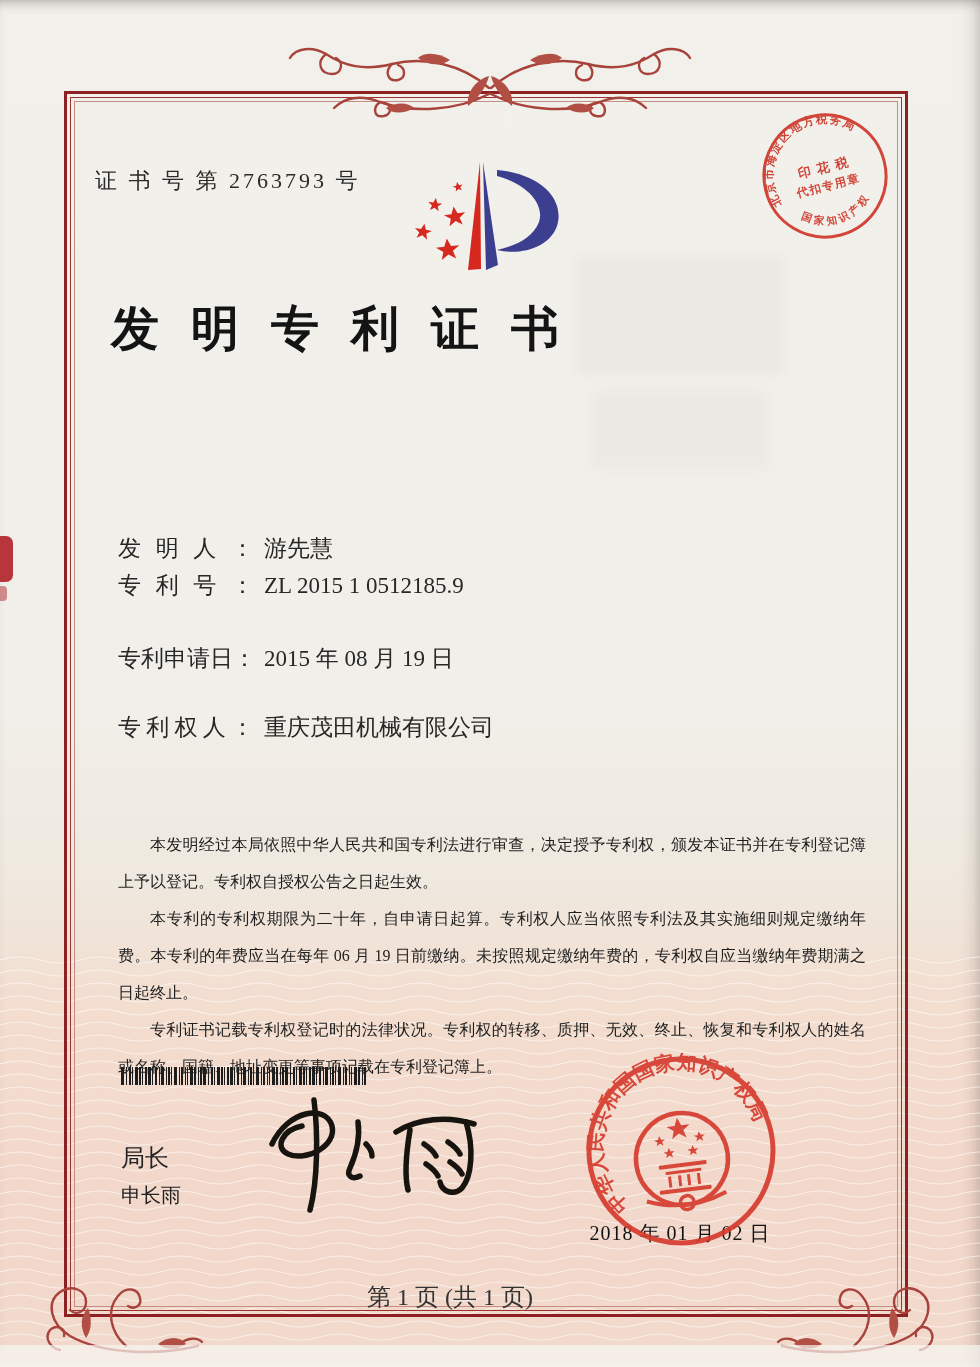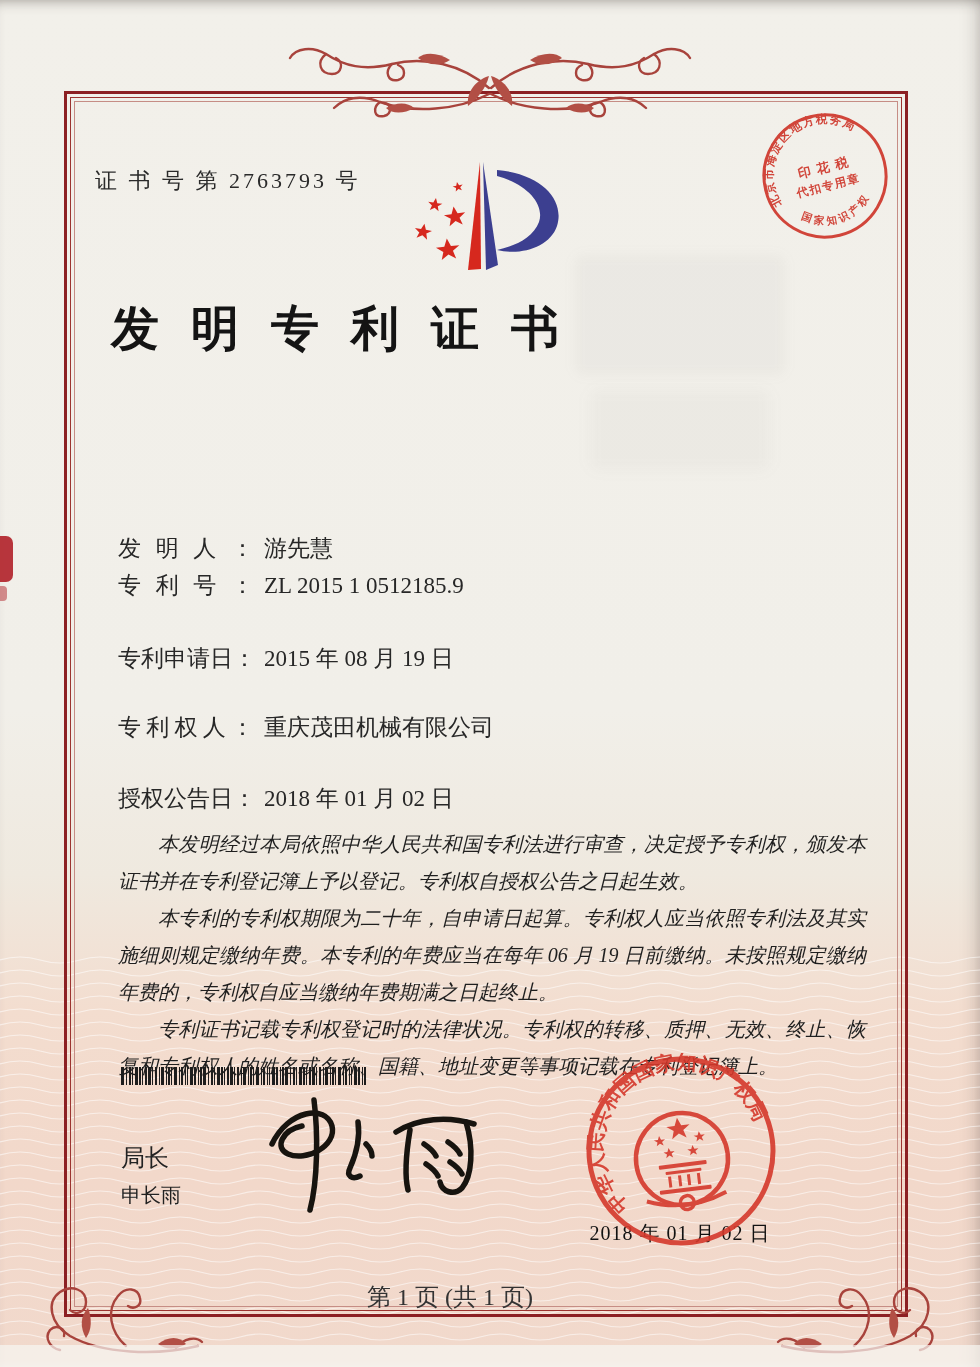--- a/index.html
+++ b/index.html
@@ -13,22 +13,22 @@
   .frame-inner{position:absolute;left:74px;top:101px;width:822px;height:1204px;border:1px solid #c68d85;}
   
   .waves{position:absolute;left:0;top:952px;width:980px;height:400px;pointer-events:none;}
   
   .cert-no{position:absolute;left:95px;top:166px;font-size:22px;letter-spacing:3px;color:#2a2a2a;}
   .title{position:absolute;left:64px;top:297px;width:838px;text-align:left;font-size:48px;font-weight:700;
     letter-spacing:32px;padding-left:47px;box-sizing:border-box;color:#141414;}
   .field{position:absolute;left:118px;font-size:23px;color:#272727;white-space:nowrap;}
   .flabel{display:inline-block;width:136px;text-align:justify;text-align-last:justify;}
   .fvalue{margin-left:10px;}
-  .body-text{position:absolute;left:118px;top:826px;width:748px;font-size:20px;line-height:37px;
-    text-align:justify;color:#1f1f1f;font-style:italic;}
+  .body-text{position:absolute;left:118px;top:826px;width:748px;font-size:16px;line-height:37px;
+    text-align:justify;color:#1f1f1f;}
   .body-text p{margin:0;text-indent:2em;}
   .sig-title{position:absolute;left:121px;top:1142px;font-size:24px;color:#222;font-family:Liberation Sans, sans-serif;}
   .sig-name{position:absolute;left:121px;top:1182px;font-size:20px;color:#222;font-family:"Liberation Sans","DejaVu Sans",sans-serif;}
   .seal-date{position:absolute;left:580px;top:1220px;width:200px;text-align:center;font-size:20px;letter-spacing:1px;color:#111;z-index:2;}
   .footer{position:absolute;left:28px;top:1281px;width:844px;text-align:center;font-size:24px;color:#333;}
   
   .logo{position:absolute;left:393px;top:146px;}
   .barcode{position:absolute;left:120px;top:1066px;}
   .signature{position:absolute;left:258px;top:1092px;z-index:2;}
   .tax-seal{position:absolute;left:759px;top:110px;opacity:.93;z-index:3;}
@@ -175,23 +175,20 @@
   </div>
   <div class="field" style="top:570px">
     <span class="flabel">专利号：</span><span class="fvalue">ZL 2015 1 0512185.9</span>
   </div>
   <div class="field" style="top:643px">
     <span class="flabel">专利申请日：</span><span class="fvalue">2015 年 08 月 19 日</span>
   </div>
   <div class="field" style="top:712px">
     <span class="flabel">专利权人：</span><span class="fvalue">重庆茂田机械有限公司</span>
   </div>
-  <div class="field" style="top:783px">
-    <span class="flabel">授权公告日：</span><span class="fvalue">2018 年 01 月 02 日</span>
-  </div>
 
   <div class="body-text">
     <p>本发明经过本局依照中华人民共和国专利法进行审查，决定授予专利权，颁发本证书并在专利登记簿上予以登记。专利权自授权公告之日起生效。</p>
     <p>本专利的专利权期限为二十年，自申请日起算。专利权人应当依照专利法及其实施细则规定缴纳年费。本专利的年费应当在每年 06 月 19 日前缴纳。未按照规定缴纳年费的，专利权自应当缴纳年费期满之日起终止。</p>
     <p>专利证书记载专利权登记时的法律状况。专利权的转移、质押、无效、终止、恢复和专利权人的姓名或名称、国籍、地址变更等事项记载在专利登记簿上。</p>
   </div>
 
   <svg class="barcode" width="247" height="20" viewBox="0 0 247 20">
     <path d="M1,10 H246" stroke="#1d1d1d" stroke-width="18" stroke-dasharray="3 2 1 2 2 1 1 2 3 1 2 1 1 2 2 1 3 1 1 2 2 2 1 1 3 2 1 1 2 1 1 2 3 2 1 1 2 2 1 1 1 2 3 1 2 2 1 1 2 1"></path>
   </svg>

